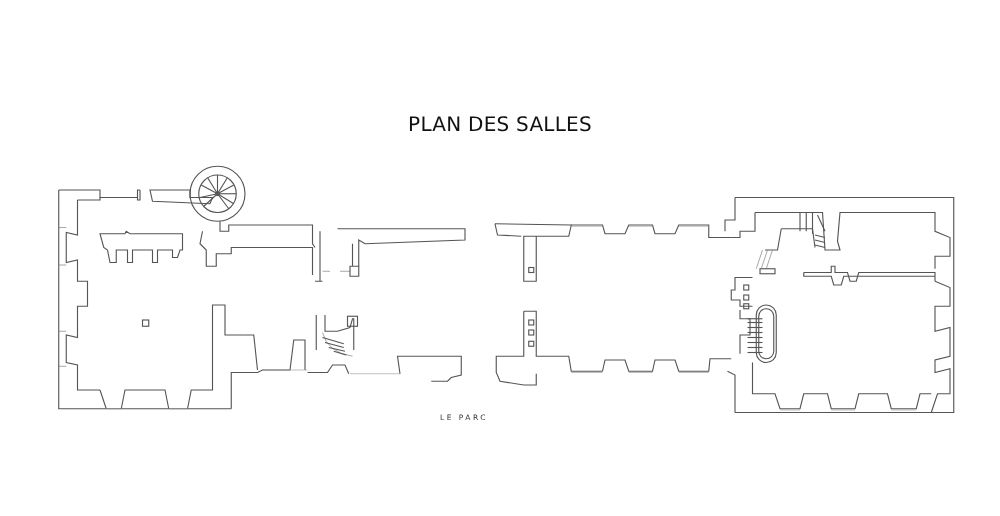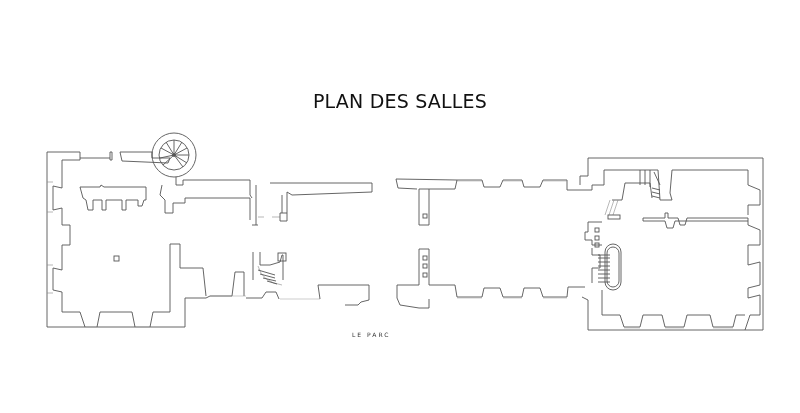--- a/index.html
+++ b/index.html
@@ -1,19 +1,19 @@
 <!DOCTYPE html>
 <html><head>
   <meta charset="utf-8">
   <style>
     html, body { margin: 0; padding: 0; background: #ffffff; }
     body { width: 800px; height: 413px; position: relative; overflow: hidden; font-family: "DejaVu Sans", sans-serif; }
     .title {
       position: absolute; left: 0; width: 800px; top: 90px;
-      text-align: center; font-size: 19px; color: #111; letter-spacing: 0.2px;
+      text-align: center; font-size: 16px; color: #111; letter-spacing: 0.2px;
       font-family: "DejaVu Sans", sans-serif;
     }
     .label-parc {
       position: absolute; left: 352px; top: 331px;
       font-size: 6px; color: #333; letter-spacing: 2px;
       font-family: "DejaVu Sans", sans-serif;
     }
     svg.plan { position: absolute; left: 0; top: 0; }
     svg.plan path, svg.plan line, svg.plan rect, svg.plan circle, svg.plan polyline {
       fill: none; stroke: #555; stroke-width: 0.9;

